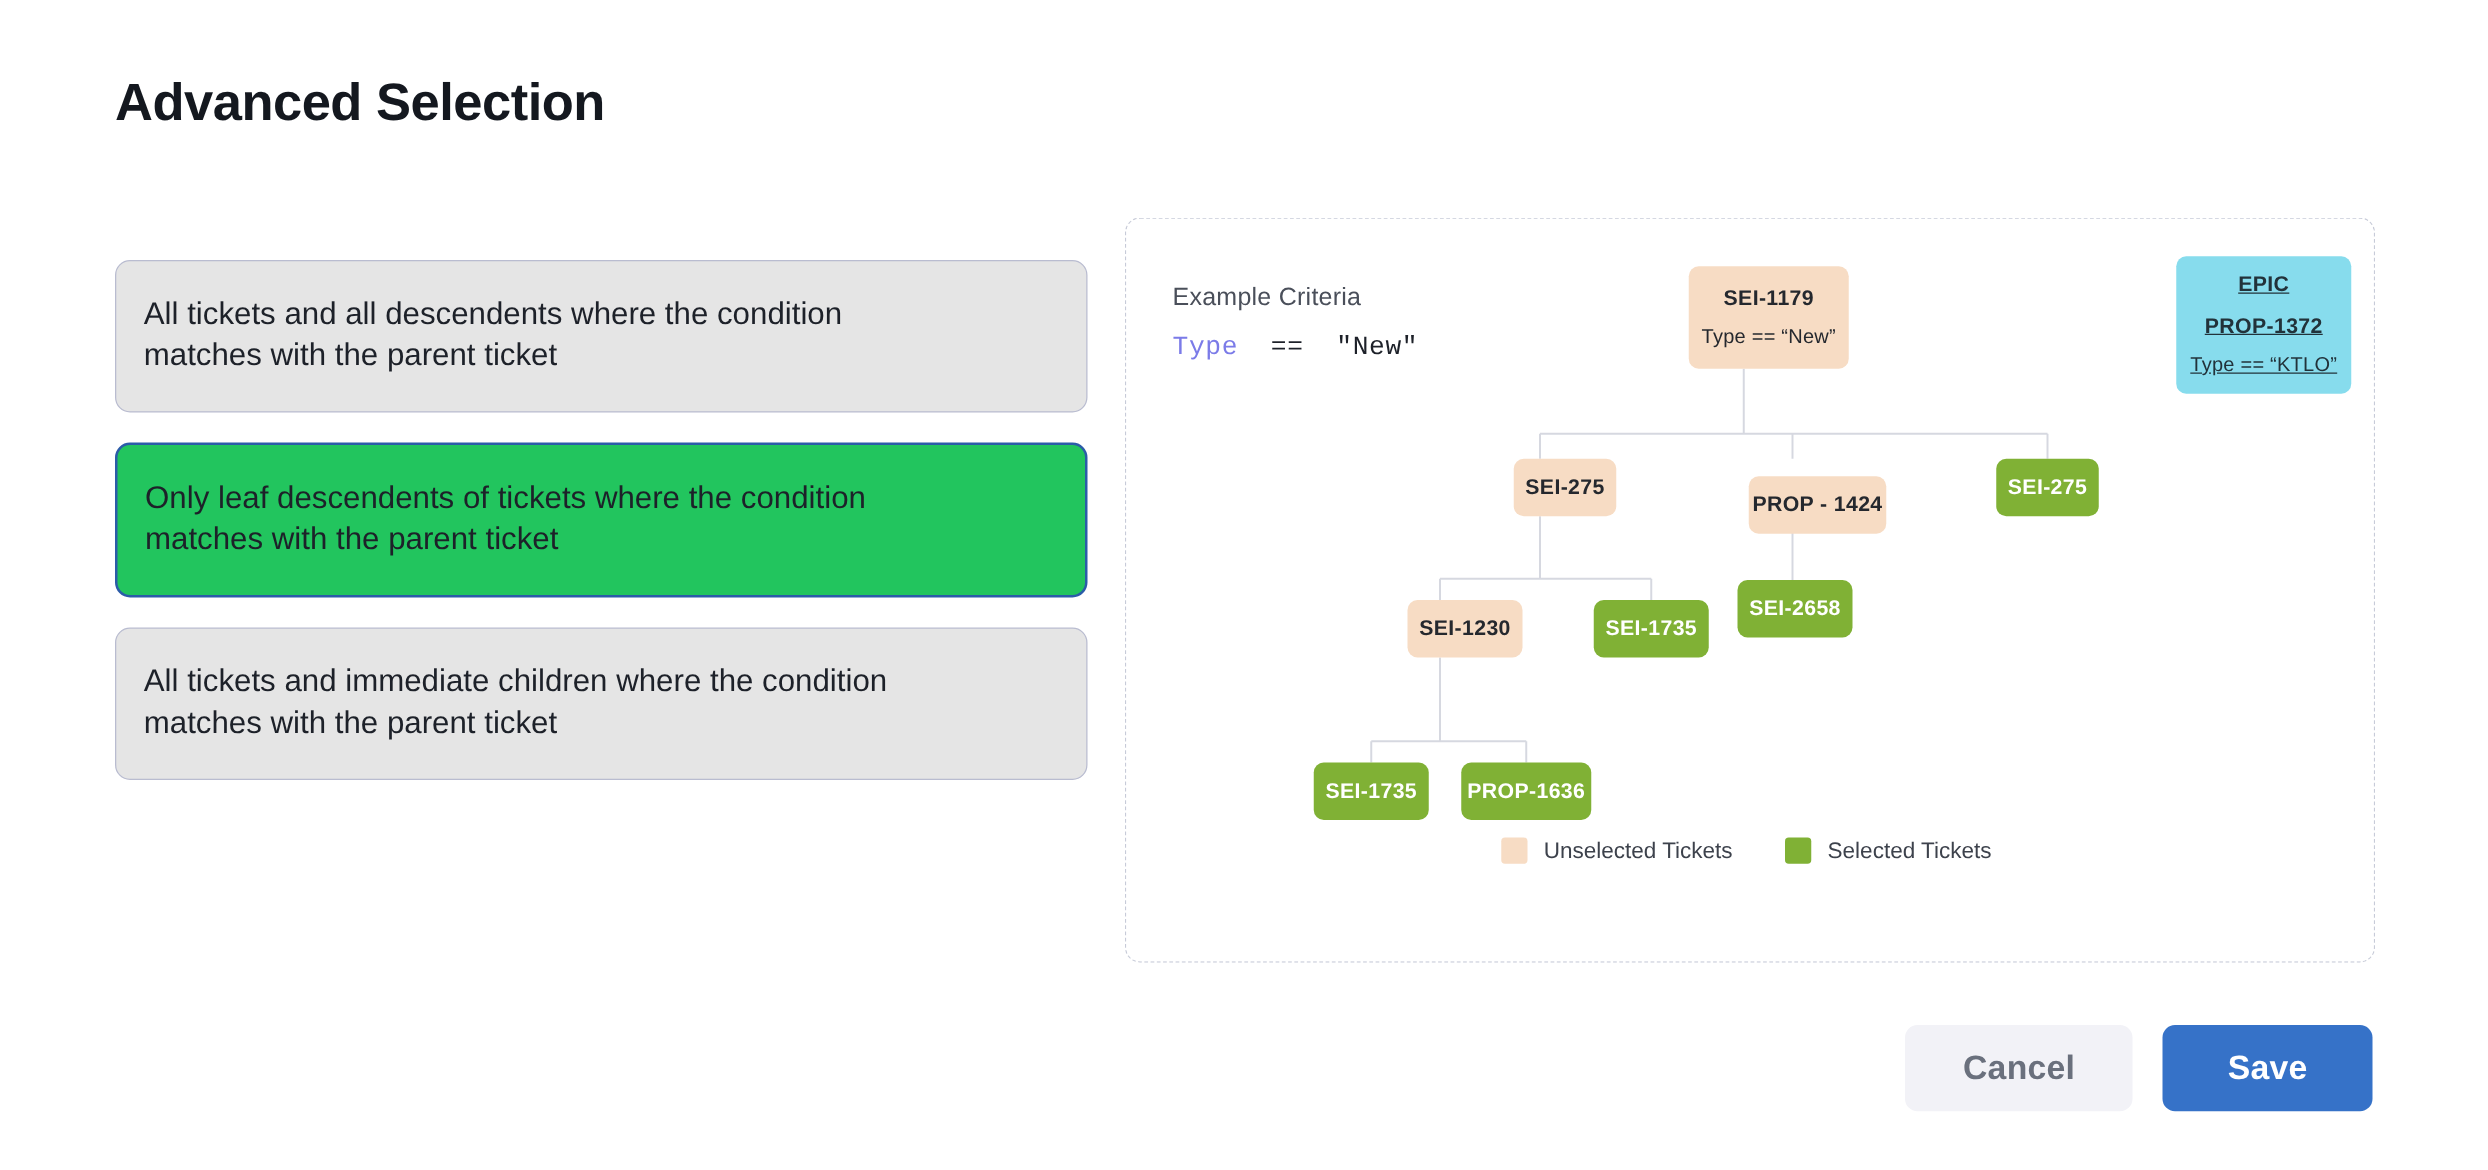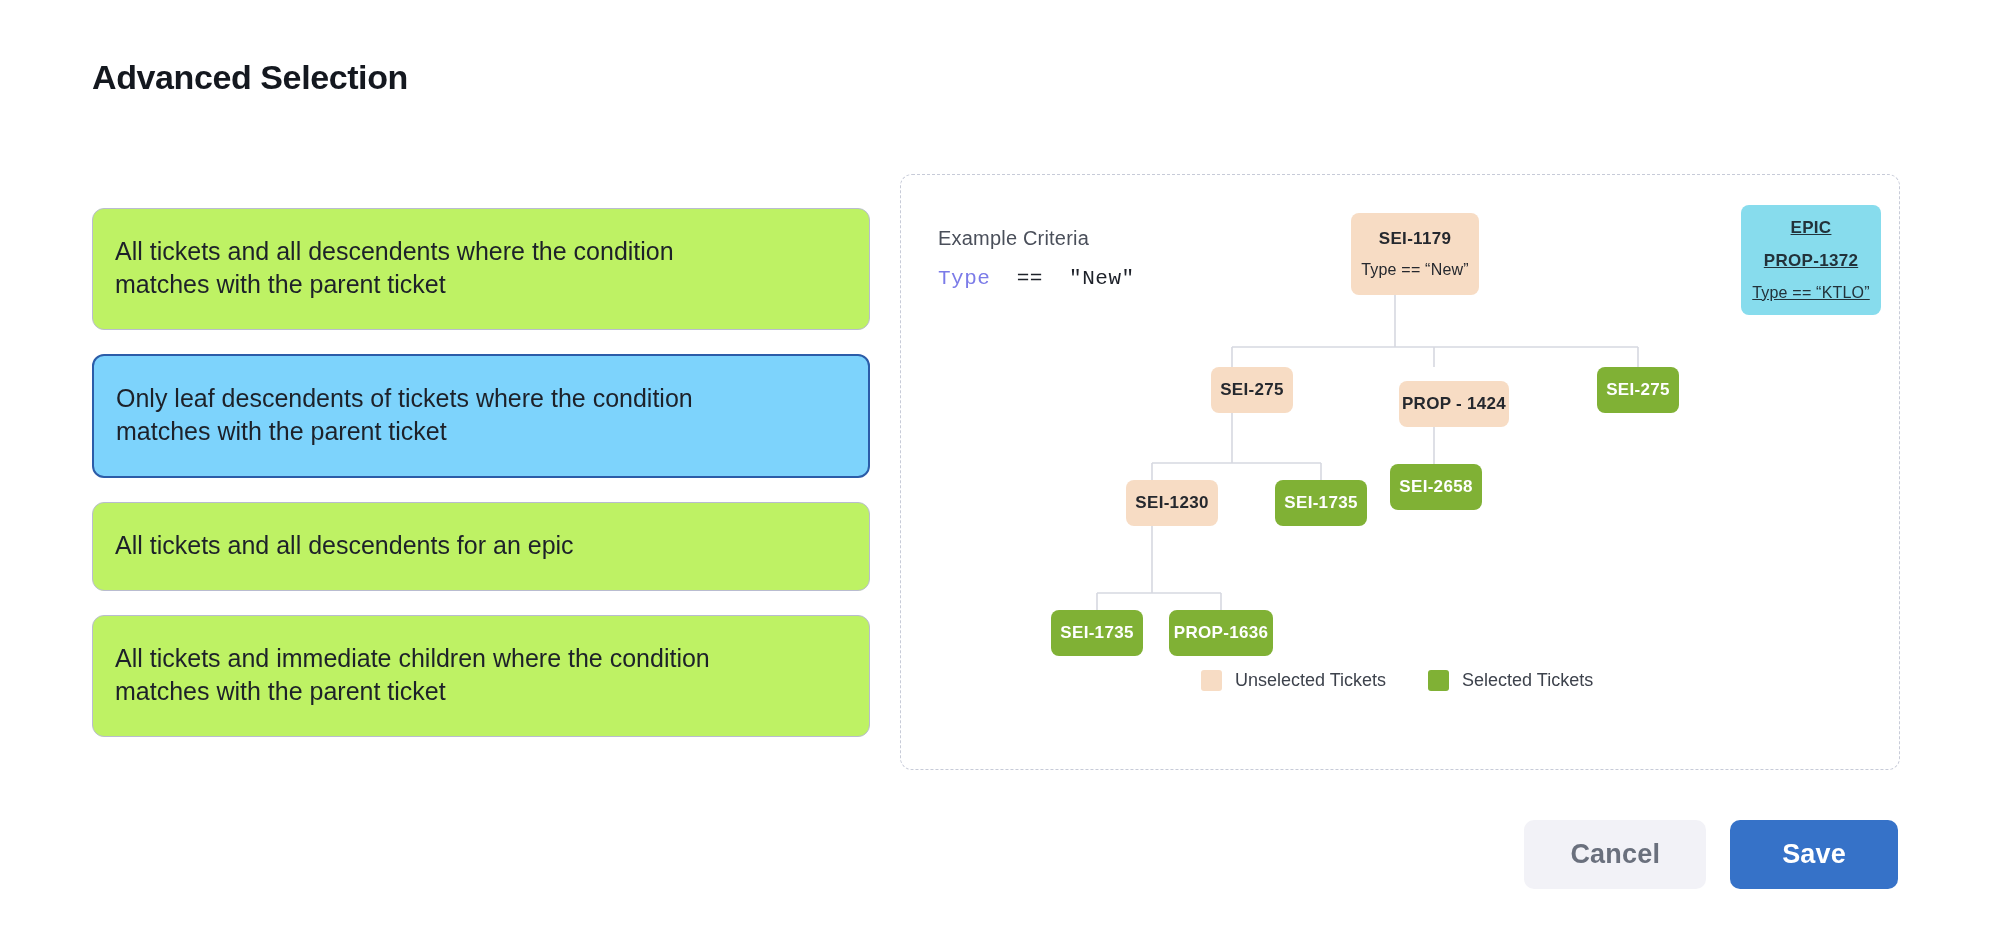--- a/index.html
+++ b/index.html
@@ -15,50 +15,50 @@
     width: 1990px;
     height: 936px;
     overflow: hidden;
   }
 
   
   .page-title {
     position: absolute;
     left: 92px;
     top: 58px;
-    font-size: 34px;
+    font-size: 42px;
     font-weight: 700;
     letter-spacing: -0.4px;
     color: #14181f;
   }
 
   
   .options {
     position: absolute;
     left: 92px;
     top: 208px;
     width: 778px;
     display: flex;
     flex-direction: column;
     gap: 24px;
   }
   .option-card {
     border: 1.6px solid #b9bcd0;
     border-radius: 12px;
-    background: #bef264;
+    background: #e5e5e5;
     padding: 26px 22px 28px 22px;
     font-size: 25px;
     line-height: 1.32;
     color: #1d2129;
     cursor: pointer;
     min-height: 60px;
   }
   .option-card.selected {
     border: 2.4px solid #2b5ca8;
-    background: #7dd3fc;
+    background: #22c55e;
   }
   .option-card .line { display: block; white-space: nowrap; }
 
   
   .diagram-panel {
     position: absolute;
     left: 900px;
     top: 174px;
     width: 1000px;
     height: 596px;
@@ -180,23 +180,20 @@
     <div class="option-card">
       <span class="line">All tickets and all descendents where the condition</span>
       <span class="line">matches with the parent ticket</span>
     </div>
 
     <div class="option-card selected">
       <span class="line">Only leaf descendents of tickets where the condition</span>
       <span class="line">matches with the parent ticket</span>
     </div>
 
-    <div class="option-card">
-      <span class="line">All tickets and all descendents for an epic</span>
-    </div>
 
     <div class="option-card">
       <span class="line">All tickets and immediate children where the condition</span>
       <span class="line">matches with the parent ticket</span>
     </div>
   </div>
 
   <div class="diagram-panel">
 
     <div class="criteria-label">Example Criteria</div>

